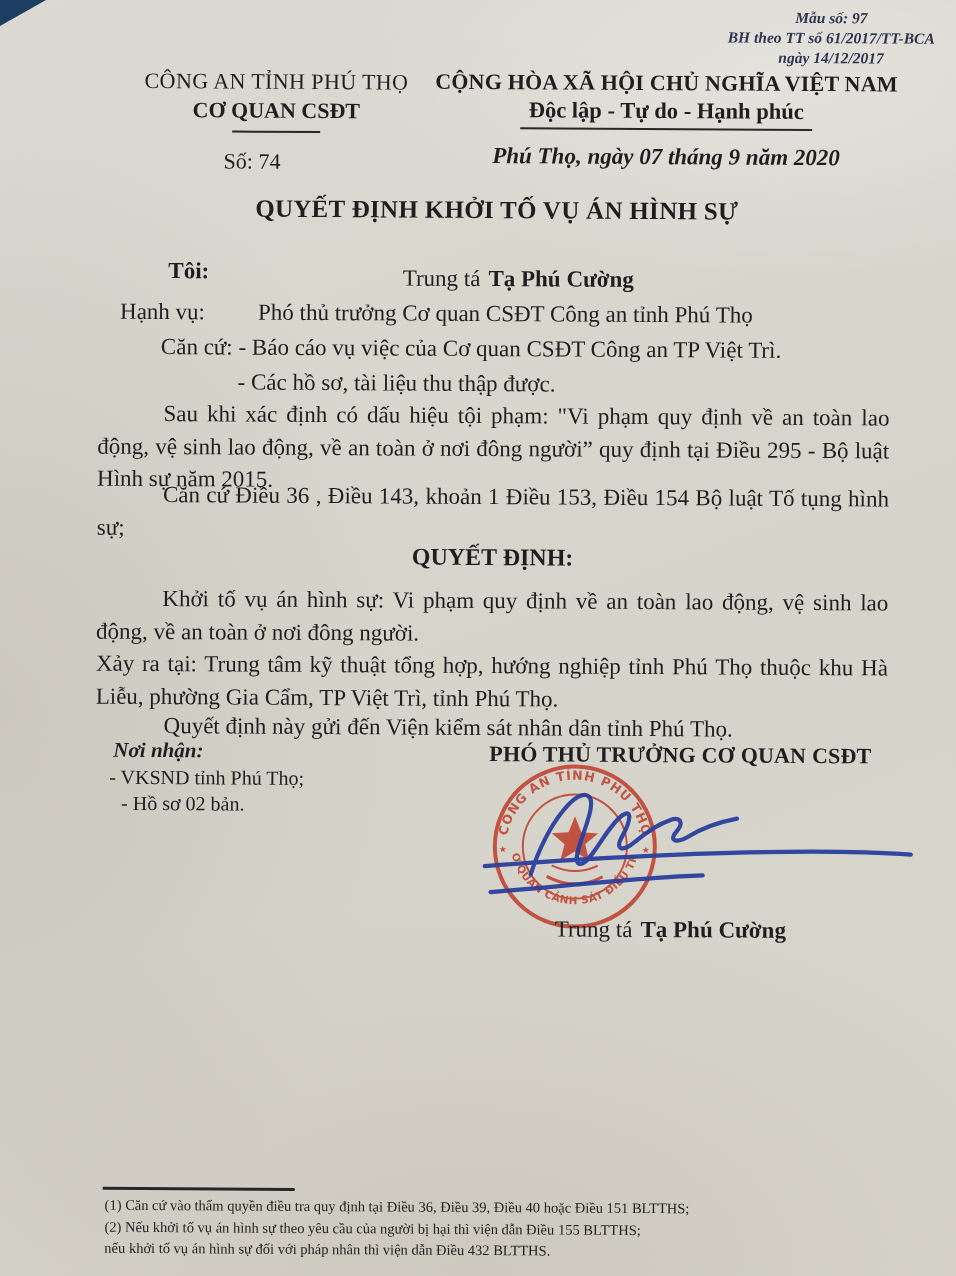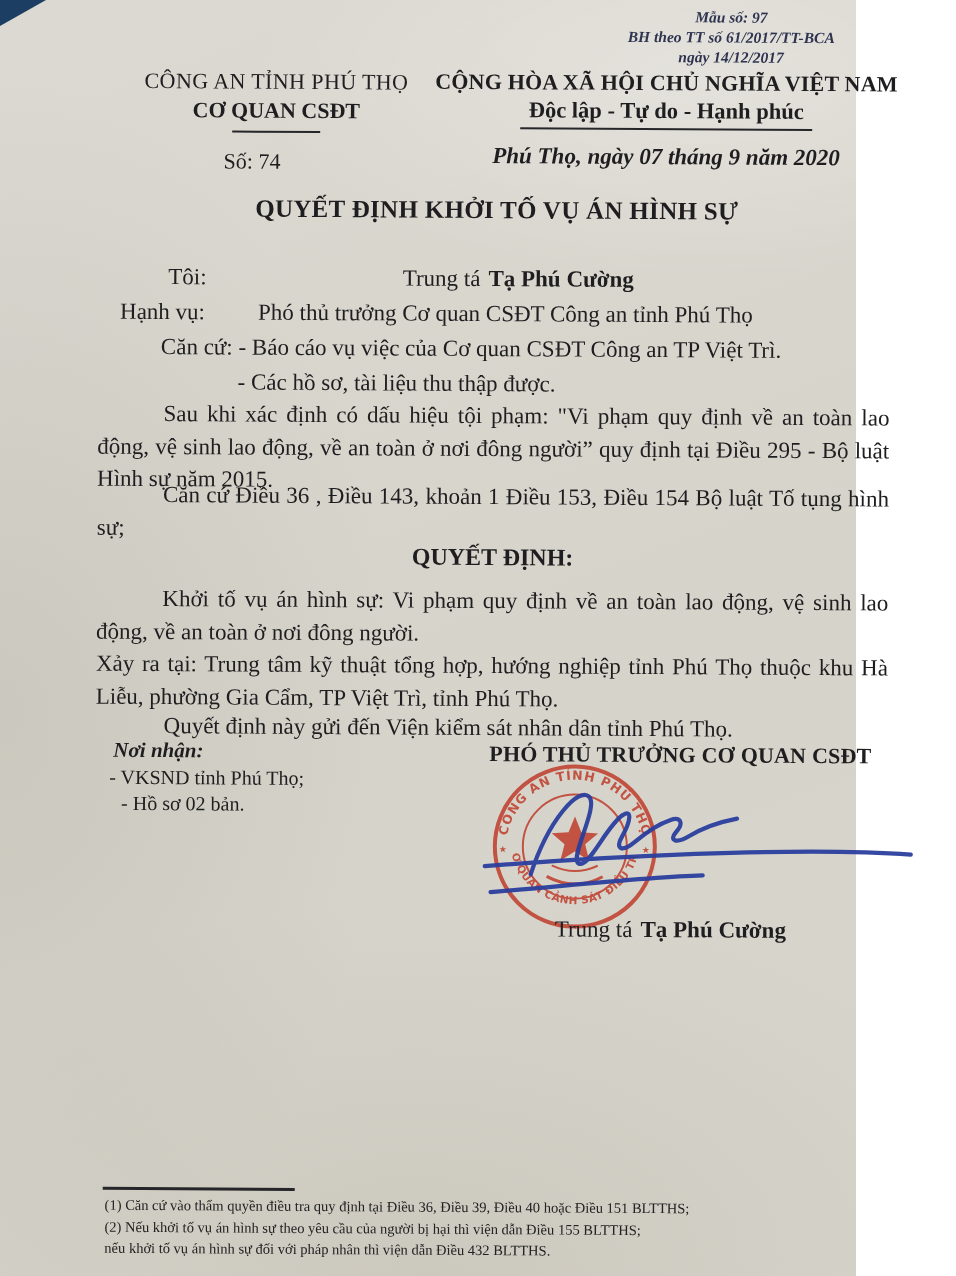--- a/index.html
+++ b/index.html
@@ -1,17 +1,17 @@
 <!DOCTYPE html>
 <html><head>
 <meta charset="utf-8">
 <style>
   html,body{margin:0;padding:0;width:956px;height:1276px;overflow:hidden;
     font-family:"Liberation Serif","DejaVu Serif",serif;}
-  .sheet{position:absolute;inset:0;width:856px;height:1276px;
+  .sheet{position:absolute;inset:0;width:956px;height:1276px;
     background:
       radial-gradient(ellipse 760px 340px at 82% 6%, rgba(255,255,255,.28), transparent 60%),
       radial-gradient(ellipse 560px 900px at 0% 55%, rgba(95,90,75,.10), transparent 70%),
       radial-gradient(ellipse 900px 500px at 50% 100%, rgba(120,113,96,.12), transparent 75%),
       linear-gradient(160deg,#dcd9d2 0%,#d6d3ca 55%,#d8d5cc 100%);}
   .corner{position:absolute;left:0;top:0;width:46px;height:26px;z-index:9;
     clip-path:polygon(0 0,100% 0,0 100%);}
   .content{position:absolute;inset:0;transform:rotate(.35deg);transform-origin:478px 0;
     color:#1e1e20;}
   .abs{position:absolute;}
@@ -66,21 +66,21 @@
     </div>
 
     <div class="abs hright">
       <div class="national">CỘNG HÒA XÃ HỘI CHỦ NGHĨA VIỆT NAM</div>
       <div><span class="motto">Độc lập - Tự do - Hạnh phúc</span></div>
       <div class="dateline">Phú Thọ, ngày 07 tháng 9 năm 2020</div>
     </div>
 
     <h1 class="abs title">QUYẾT ĐỊNH KHỞI TỐ VỤ ÁN HÌNH SỰ</h1>
 
-    <div class="abs bl" style="left:170px;top:263px;">Tôi:</div>
+    <div class="abs bl" style="left:170px;top:257px;font-weight:bold;">Tôi:</div>
     <div class="abs bl" style="left:110px;top:263px;width:820px;text-align:center;white-space:normal;">
       <span class="rank">Trung tá</span><span class="b">Tạ Phú Cường</span>
     </div>
     <div class="abs bl" style="left:122px;top:298px;">Hạnh vụ:</div>
     <div class="abs bl" style="left:260px;top:298px;">Phó thủ trưởng Cơ quan CSĐT Công an tỉnh Phú Thọ</div>
     <div class="abs bl" style="left:163px;top:333px;">Căn cứ: - Báo cáo vụ việc của Cơ quan CSĐT Công an TP Việt Trì.</div>
     <div class="abs bl" style="left:240px;top:368px;">- Các hồ sơ, tài liệu thu thập được.</div>
 
     <div class="abs para ind" style="left:100px;top:400px;">Sau khi xác định có dấu hiệu tội phạm: "Vi phạm quy định về an toàn lao động, vệ sinh lao động, về an toàn ở nơi đông người” quy định tại Điều 295 - Bộ luật Hình sự năm 2015.</div>
     <div class="abs para ind" style="left:100px;top:481px;">Căn cứ Điều 36 , Điều 143, khoản 1 Điều 153, Điều 154 Bộ luật Tố tụng hình sự;</div>

